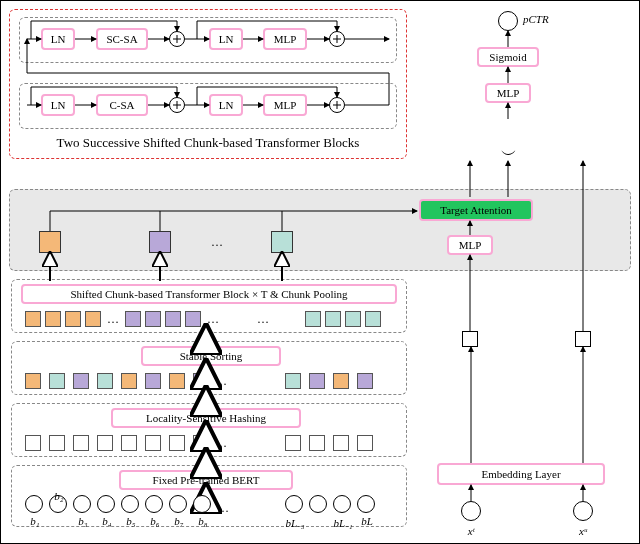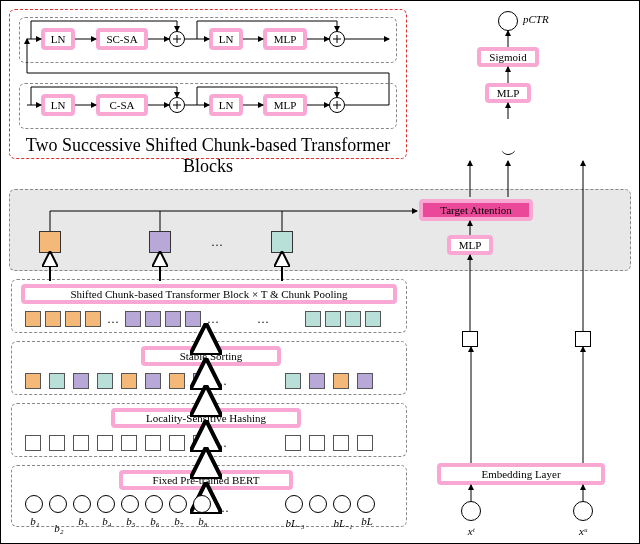--- a/index.html
+++ b/index.html
@@ -11,21 +11,21 @@
   }
   #canvas {
     position: relative;
     width: 640px;
     height: 544px;
     border: 1.5px solid #000;
     box-sizing: border-box;
   }
   .box {
     position: absolute;
-    border: 4px solid #f9a8d4;
+    border: 2px solid #f9a8d4;
     background: #fff;
     border-radius: 4px;
     display: flex;
     align-items: center;
     justify-content: center;
     text-align: center;
     padding: 2px 4px;
     box-sizing: border-box;
   }
   .dashed-box {
@@ -113,31 +113,31 @@
 <div class="circle plus" style="left:328px; top:30px; width:16px; height:16px;"></div>
 
 <div class="dashed-box" style="left:18px; top:82px; width:378px; height:46px;"></div>
 <div class="box" style="left:40px; top:93px; width:34px; height:22px;">LN</div>
 <div class="box" style="left:95px; top:93px; width:52px; height:22px;">C-SA</div>
 <div class="circle plus" style="left:168px; top:96px; width:16px; height:16px;"></div>
 <div class="box" style="left:208px; top:93px; width:34px; height:22px;">LN</div>
 <div class="box" style="left:262px; top:93px; width:44px; height:22px;">MLP</div>
 <div class="circle plus" style="left:328px; top:96px; width:16px; height:16px;"></div>
 
-<div class="label" style="left:16px; top:134px; width:382px; font-size:18px;">Two Successive Shifted Chunk-based Transformer Blocks</div>
+<div class="label" style="left:16px; top:134px; width:382px; font-size:13px;">Two Successive Shifted Chunk-based Transformer Blocks</div>
 
 <div class="circle" style="left:497px; top:10px; width:20px; height:20px;"></div>
 <div class="label" style="left:522px; top:12px;font-style:italic;">pCTR</div>
 <div class="box" style="left:476px; top:46px; width:62px; height:20px;">Sigmoid</div>
 <div class="box" style="left:484px; top:82px; width:46px; height:20px;">MLP</div>
 
 <div class="label" style="left:452px; top:144px; width:110px; font-size:16px; letter-spacing:-2px;">︶</div>
 
 <div class="grey-panel" style="left:8px; top:188px; width:622px; height:82px;"></div>
-<div class="box" style="left:418px; top:198px; width:114px; height:22px; background:#ec4899;">Target Attention</div>
+<div class="box" style="left:418px; top:198px; width:114px; height:22px; background:#22c55e;">Target Attention</div>
 <div class="box" style="left:446px; top:234px; width:46px; height:20px; background:#fff;">MLP</div>
 
 <div class="sq big-sq sq-orange" style="left:38px; top:230px;"></div>
 <div class="sq big-sq sq-purple" style="left:148px; top:230px;"></div>
 <div class="dots" style="left:210px; top:234px;">…</div>
 <div class="sq big-sq sq-teal" style="left:270px; top:230px;"></div>
 
 <div class="dashed-box" style="left:10px; top:278px; width:396px; height:54px;"></div>
 <div class="box" style="left:20px; top:283px; width:376px; height:20px;">Shifted Chunk-based Transformer Block × T &amp; Chunk Pooling</div>
 
@@ -268,21 +268,21 @@
 
   <line x1="470" y1="500" x2="470" y2="484" stroke="#000" marker-end="url(#ah)"></line>
   <line x1="582" y1="500" x2="582" y2="484" stroke="#000" marker-end="url(#ah)"></line>
   <line x1="470" y1="462" x2="470" y2="346" stroke="#000" marker-end="url(#ah)"></line>
   <line x1="582" y1="462" x2="582" y2="346" stroke="#000" marker-end="url(#ah)"></line>
 </svg>
 
 <div class="circle" style="left: 24px; top: 494px; width: 18px; height: 18px;"></div>
     <div class="label" style="left: 20px; top: 514px; width: 28px; font-style: italic;">b₁</div>
     <div class="circle" style="left: 48px; top: 494px; width: 18px; height: 18px;"></div>
-    <div class="label" style="left: 44px; top: 489px; width: 28px; font-style: italic; margin-top: 32px;">b₂</div>
+    <div class="label" style="left: 44px; top: 489px; width: 28px; font-style: italic;">b₂</div>
     <div class="circle" style="left: 72px; top: 494px; width: 18px; height: 18px;"></div>
     <div class="label" style="left: 68px; top: 514px; width: 28px; font-style: italic;">b₃</div>
     <div class="circle" style="left: 96px; top: 494px; width: 18px; height: 18px;"></div>
     <div class="label" style="left: 92px; top: 514px; width: 28px; font-style: italic;">b₄</div>
     <div class="circle" style="left: 120px; top: 494px; width: 18px; height: 18px;"></div>
     <div class="label" style="left: 116px; top: 514px; width: 28px; font-style: italic;">b₅</div>
     <div class="circle" style="left: 144px; top: 494px; width: 18px; height: 18px;"></div>
     <div class="label" style="left: 140px; top: 514px; width: 28px; font-style: italic;">b₆</div>
     <div class="circle" style="left: 168px; top: 494px; width: 18px; height: 18px;"></div>
     <div class="label" style="left: 164px; top: 514px; width: 28px; font-style: italic;">b₇</div>

